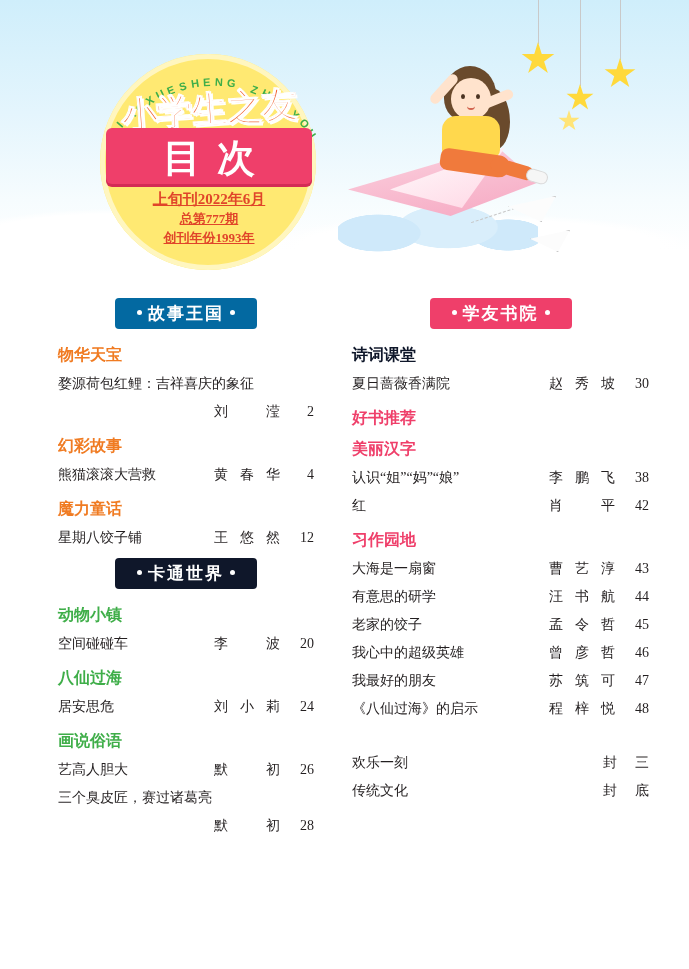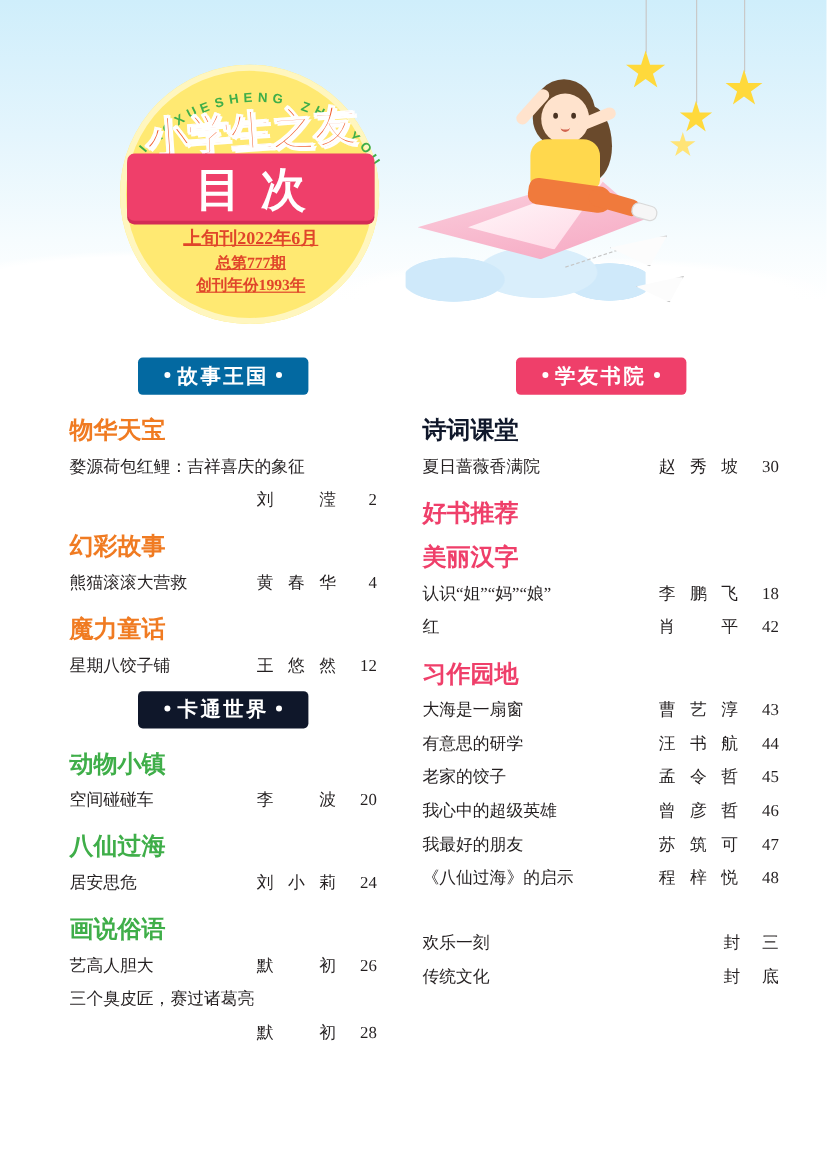--- a/index.html
+++ b/index.html
@@ -265,21 +265,21 @@
     width: 5px; height: 5px;
     border-radius: 50%;
     background: #ffffff;
     vertical-align: middle;
     margin: 0 6px;
     position: relative;
     top: -3px;
   }
 
   .cat {
-    font-size: 20px;
+    font-size: 16px;
     font-weight: bold;
     margin: 10px 0 4px 0;
     font-family: Liberation Serif, serif;
   }
 
   .entry {
     display: flex;
     align-items: baseline;
     font-size: 14px;
     color: #231f20;
@@ -451,21 +451,21 @@
         <span class="spacer"></span>
         <span class="author">赵秀坡</span>
         <span class="page">30</span>
       </div>
       <div class="cat" style="color: rgb(239, 63, 106);">好书推荐</div>
       <div class="cat" style="color: rgb(239, 63, 106);">美丽汉字</div>
       <div class="entry">
         <span class="title">认识“姐”“妈”“娘”</span>
         <span class="spacer"></span>
         <span class="author">李鹏飞</span>
-        <span class="page">18</span>
+        <span class="page">38</span>
       </div>
       <div class="entry">
         <span class="title">红</span>
         <span class="spacer"></span>
         <span class="author">肖平</span>
         <span class="page">42</span>
       </div>
       <div class="cat" style="color: rgb(239, 63, 106);">习作园地</div>
       <div class="entry">
         <span class="title">大海是一扇窗</span>

